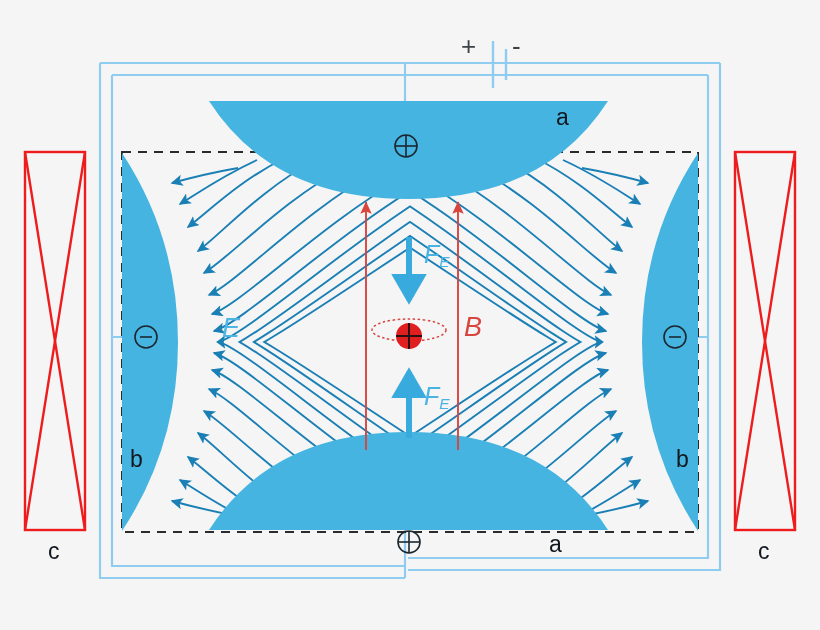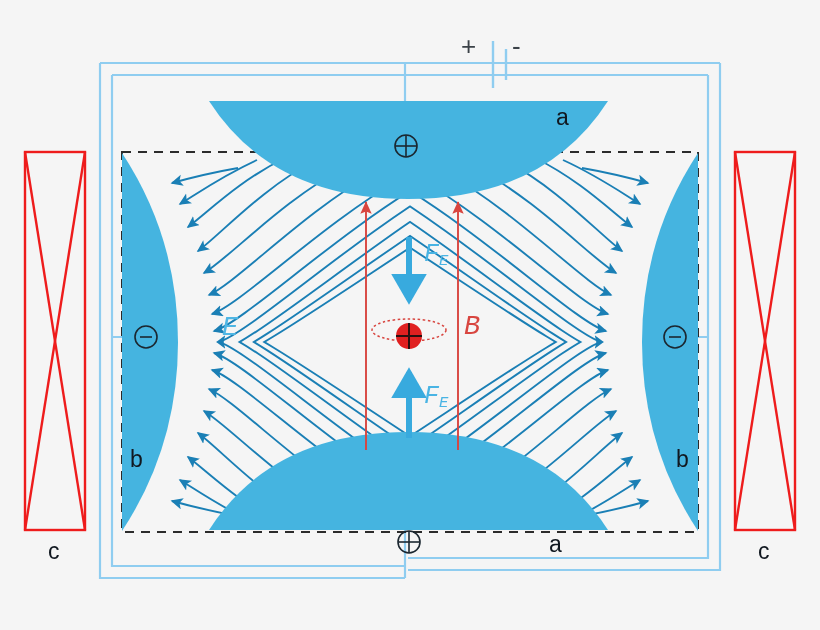--- a/index.html
+++ b/index.html
@@ -30,21 +30,21 @@
     position: absolute;
     color: #111820;
     font-size: 23px;
     font-family: "Liberation Sans", sans-serif;
     line-height: 1;
     user-select: none;
   }
   .mathlbl {
     position: absolute;
     font-style: italic;
-    font-family: Liberation Mono, monospace;
+    font-family: Liberation Sans, sans-serif;
     line-height: 1;
     user-select: none;
   }
   .mathlbl .sub {
     font-size: 0.62em;
     font-style: italic;
     vertical-align: -0.25em;
     letter-spacing: 0.3px;
   }
   .polarity {

